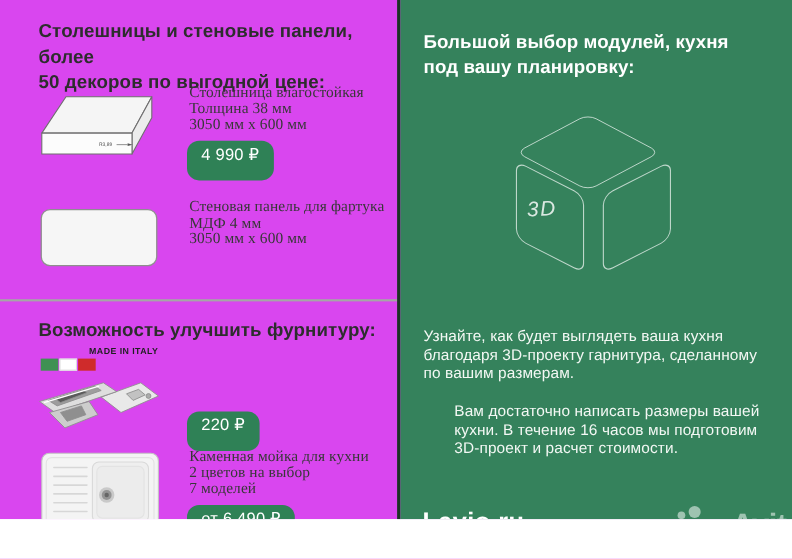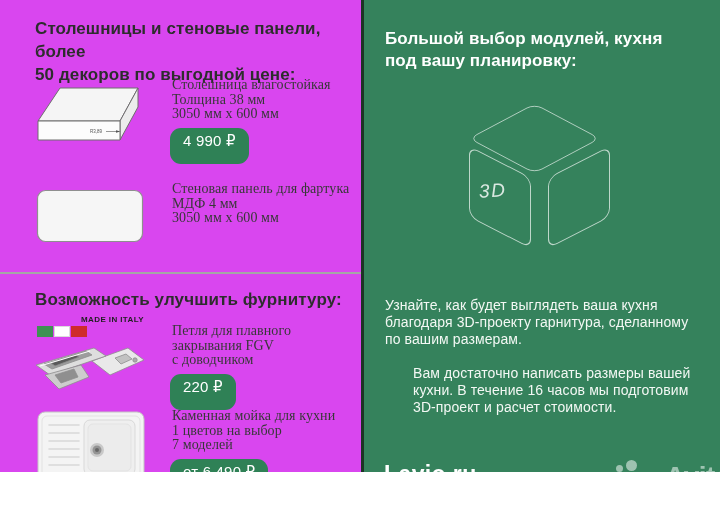--- a/index.html
+++ b/index.html
@@ -139,44 +139,41 @@
       <polygon points="85,20 96,16 102,21 91,26" fill="#c2c2c2"></polygon>
       <circle cx="105" cy="22" r="2.2" fill="#ababab"></circle>
       <polygon points="6,27 64,10 76,18 20,37" fill="#dedede"></polygon>
       <polygon points="14,26 56,13 62,17 22,31" fill="#9d9d9d"></polygon>
       <polygon points="21,25 46,17 49,19 25,28" fill="#5a5a5a"></polygon>
       <polygon points="15,37 51,27 59,39 29,51" fill="#cdcdcd"></polygon>
       <polygon points="25,37 44,31 48,39 31,45" fill="#8f8f8f"></polygon>
     </g>
     <line x1="10" y1="28" x2="60" y2="13" stroke="#ffffff" stroke-width="1"></line>
   </svg>
-  <div class="abs item-text t3">Петля для плавного
-закрывания FGV
-с доводчиком</div>
   <span class="abs price-badge b3">220 ₽</span>
 
   <svg class="abs img-sink" width="108" height="72" viewBox="0 0 108 72">
     <rect x="1" y="1" width="106" height="70" rx="7" fill="#f4f4f4" stroke="#c4c4c4"></rect>
     <rect x="5" y="5" width="98" height="62" rx="5" fill="none" stroke="#e2e2e2"></rect>
     <g stroke="#d7d7d7" stroke-width="1.5" stroke-linecap="round">
       <line x1="12" y1="14" x2="42" y2="14"></line>
       <line x1="12" y1="22" x2="42" y2="22"></line>
       <line x1="12" y1="30" x2="42" y2="30"></line>
       <line x1="12" y1="38" x2="42" y2="38"></line>
       <line x1="12" y1="46" x2="42" y2="46"></line>
       <line x1="12" y1="54" x2="42" y2="54"></line>
     </g>
     <rect x="47" y="9" width="51" height="55" rx="6" fill="#efefef" stroke="#d9d9d9"></rect>
     <rect x="51" y="13" width="43" height="47" rx="5" fill="#ececec" stroke="#e3e3e3"></rect>
     <circle cx="60" cy="39" r="7" fill="#c9c9c9"></circle>
     <circle cx="60" cy="39" r="4.5" fill="#949494"></circle>
     <circle cx="60" cy="39" r="2" fill="#666666"></circle>
   </svg>
   <div class="abs item-text t4">Каменная мойка для кухни
-1 цветов на выбор
+2 цветов на выбор
 7 моделей</div>
   <span class="abs price-badge b4">от 6 490 ₽</span>
 
   <div class="abs v-split"></div>
   <div class="abs right-panel"></div>
 
   <div class="abs right-heading">Большой выбор модулей, кухня
 под вашу планировку:</div>
 
   <div class="abs cube">

